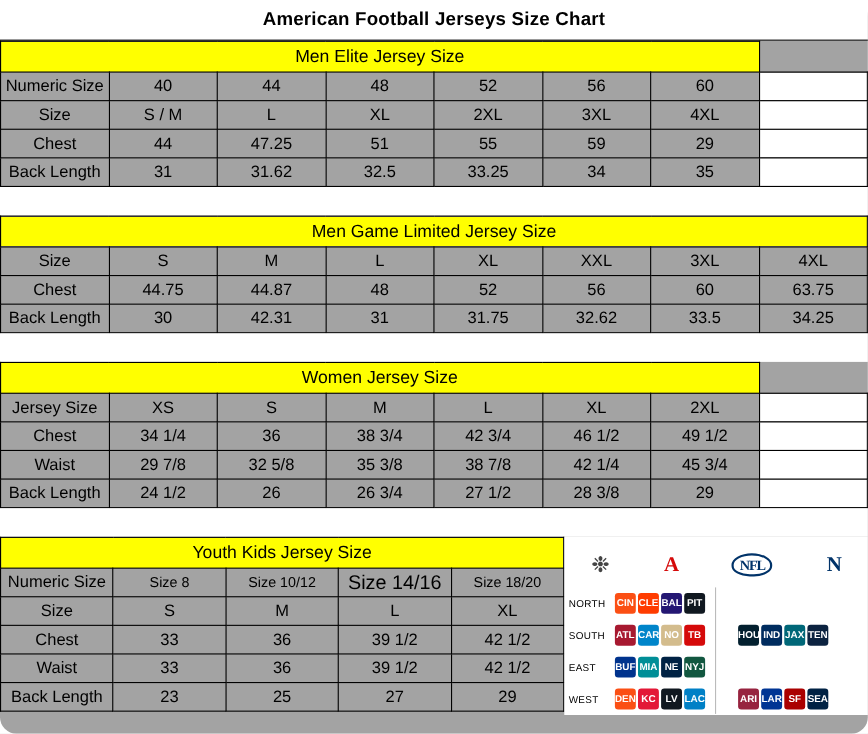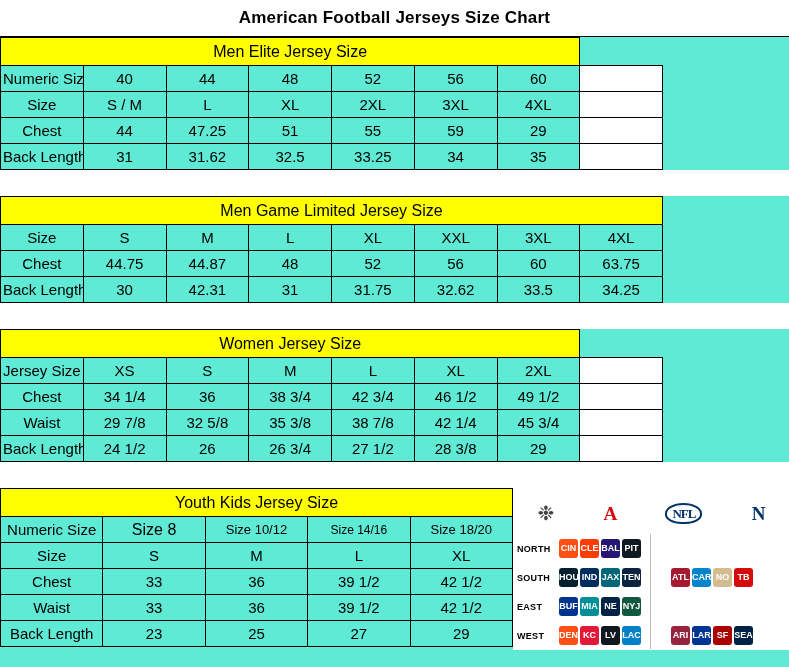--- a/index.html
+++ b/index.html
@@ -11,38 +11,39 @@
     width: 789px;
     height: 667px;
     font-family: "Liberation Sans", sans-serif;
     color: #000000;
     overflow: hidden;
   }
   .page {
     position: relative;
     width: 789px;
     height: 667px;
-    background: #5eead4;
+    background: #a3a3a3;
+    border-radius: 15px;
   }
   .title-bar {
     width: 789px;
     height: 36px;
     display: flex;
     align-items: center;
     justify-content: center;
     font-weight: bold;
     font-size: 17px;
     letter-spacing: .2px;
     background: #ffffff;
     border-bottom: 1px solid #000000;
   }
   table {
     border-collapse: collapse;
     table-layout: fixed;
-    width: 663px;
+    width: 789px;
   }
   td {
     border: 1px solid #000000;
     text-align: center;
     vertical-align: middle;
     font-size: 15px;
     height: 25px;
     padding: 0 2px;
     overflow: hidden;
     white-space: nowrap;
@@ -111,21 +112,21 @@
   }
   .div-row {
     display: flex;
     align-items: center;
     height: 29px;
     border-top: 0;
   }
   .div-label {
     width: 40px;
     font-size: 9px;
-    font-weight: bold;
+    font-weight: normal;
     letter-spacing: .3px;
     padding-left: 4px;
     color: #000;
   }
   .team-group {
     display: flex;
     align-items: flex-start;
     gap: 2px;
     width: 110px;
     padding-left: 2px;
@@ -308,23 +309,23 @@
   <div class="bottom-wrap">
 
     <div class="bottom-left">
       <table>
         <tbody>
             <tr>
           <td class="yellow" colspan="5">Youth Kids Jersey Size</td>
         </tr>
         <tr>
           <td style="width:145px">Numeric Size</td>
-          <td style="width:92px;font-size:16px">Size 8</td>
+          <td style="width:92px;font-size:13px">Size 8</td>
           <td style="width:92px;font-size:13px">Size 10/12</td>
-          <td style="width:92px;font-size:12px">Size 14/16</td>
+          <td style="width:92px;font-size:18px">Size 14/16</td>
           <td style="width:92px;font-size:13px">Size 18/20</td>
         </tr>
         <tr>
           <td>Size</td>
           <td>S</td>
           <td>M</td>
           <td>L</td>
           <td>XL</td>
         </tr>
         <tr>
@@ -367,31 +368,31 @@
           <span class="team-dot" style="background:#fb4f14">CIN</span>
           <span class="team-dot" style="background:#ff3c00">CLE</span>
           <span class="team-dot" style="background:#241773">BAL</span>
           <span class="team-dot" style="background:#101820">PIT</span>
         </span>
       </div>
 
       <div class="div-row">
         <span class="div-label">SOUTH</span>
         <span class="team-group">
+          <span class="team-dot" style="background:#a71930">ATL</span>
+          <span class="team-dot" style="background:#0085ca">CAR</span>
+          <span class="team-dot" style="background:#d3bc8d">NO</span>
+          <span class="team-dot" style="background:#d50a0a">TB</span>
+        </span>
+        <span class="team-group">
           <span class="team-dot" style="background:#03202f">HOU</span>
           <span class="team-dot" style="background:#002c5f">IND</span>
           <span class="team-dot" style="background:#006778">JAX</span>
           <span class="team-dot" style="background:#0c2340">TEN</span>
         </span>
-        <span class="team-group">
-          <span class="team-dot" style="background:#a71930">ATL</span>
-          <span class="team-dot" style="background:#0085ca">CAR</span>
-          <span class="team-dot" style="background:#d3bc8d">NO</span>
-          <span class="team-dot" style="background:#d50a0a">TB</span>
-        </span>
       </div>
 
       <div class="div-row">
         <span class="div-label">EAST</span>
         <span class="team-group">
           <span class="team-dot" style="background:#00338d">BUF</span>
           <span class="team-dot" style="background:#008e97">MIA</span>
           <span class="team-dot" style="background:#002244">NE</span>
           <span class="team-dot" style="background:#125740">NYJ</span>
         </span>

